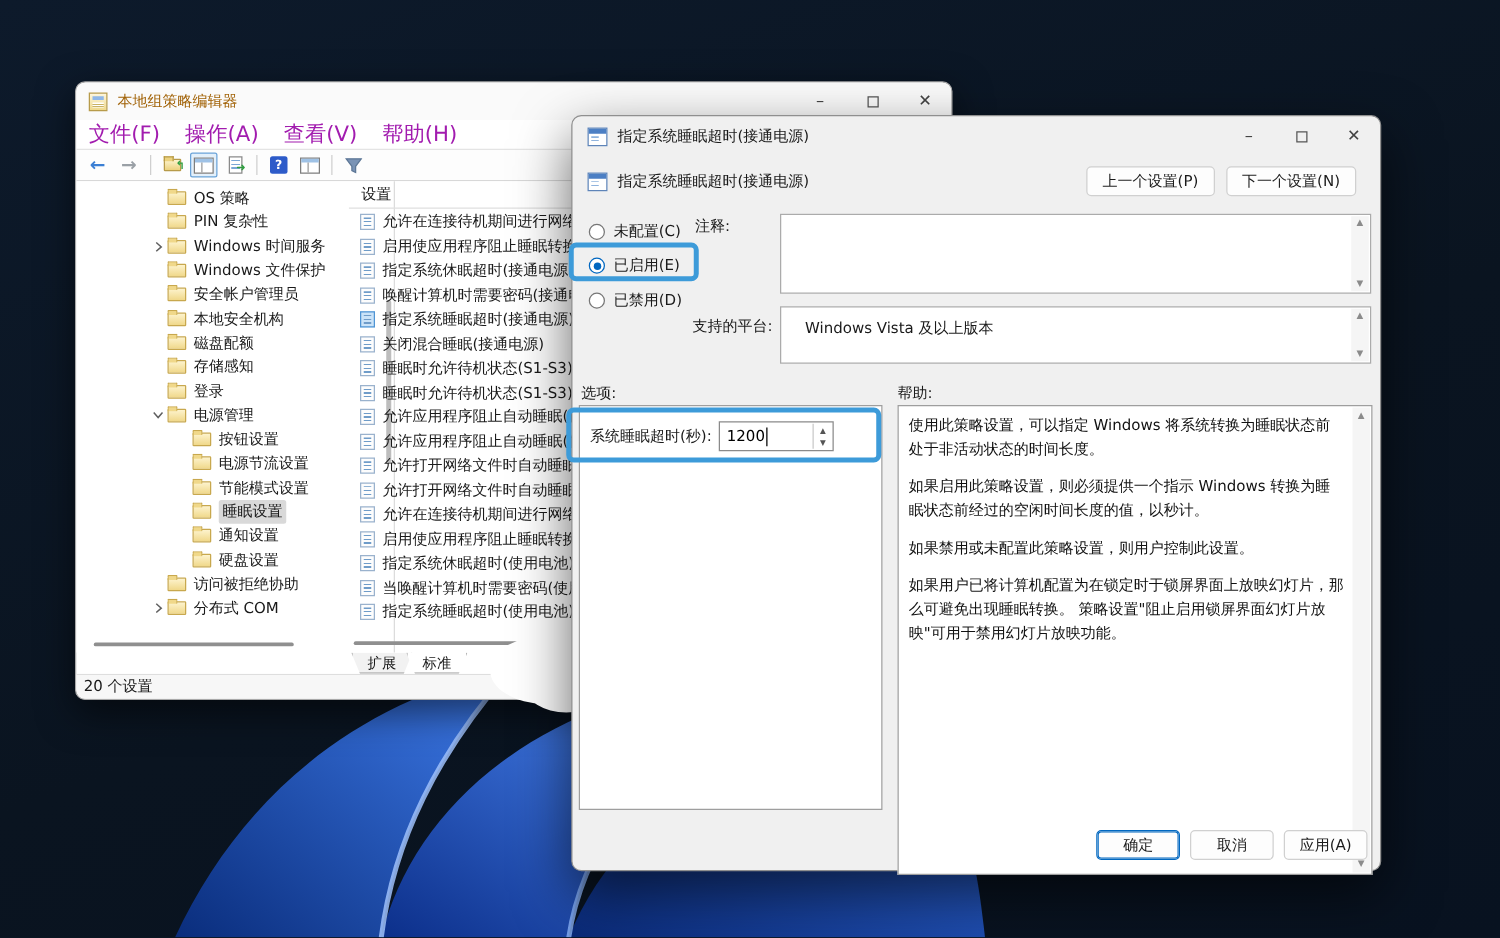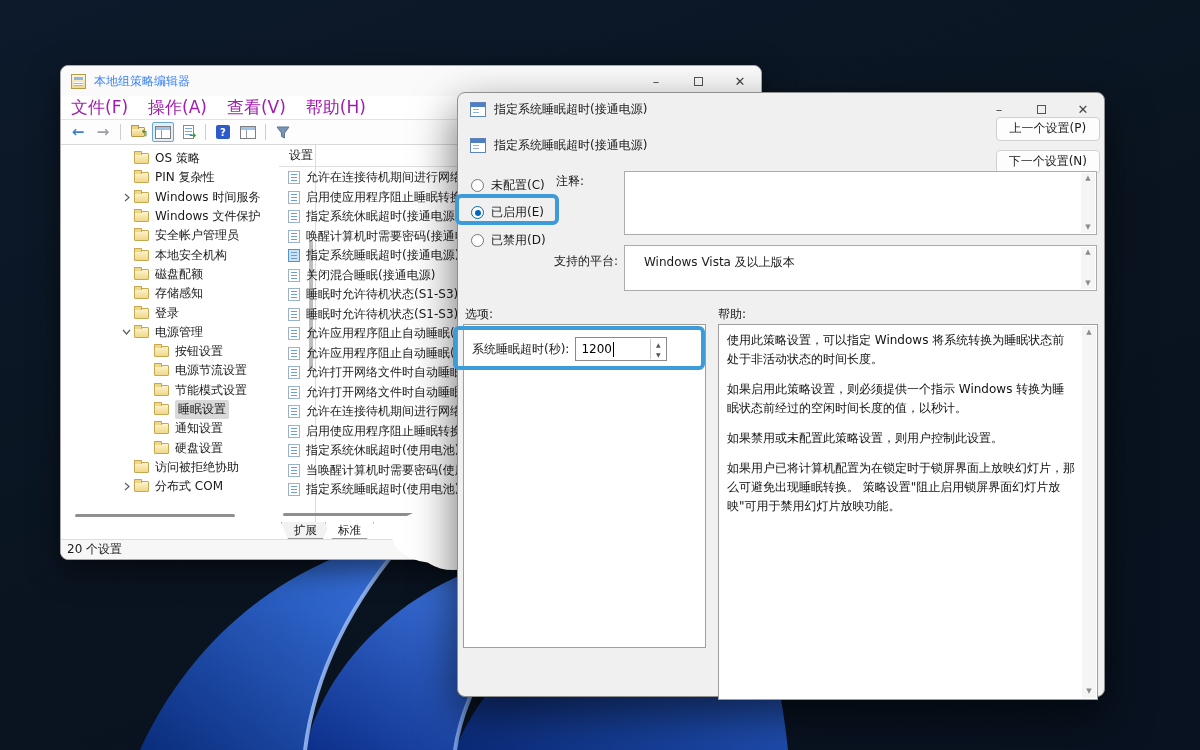--- a/index.html
+++ b/index.html
@@ -13,21 +13,21 @@
   .mmc { position:absolute; left:60px; top:65px; width:702px; height:495px;
          background:#ffffff; border:1px solid #a9a9a9; border-radius:8px;
          box-shadow:0 10px 30px rgba(0,0,0,.55); z-index:1; overflow:hidden; }
   .mmc-titlebar { position:absolute; left:0; top:0; right:0; height:30px; background:#fafafa;
                   display:flex; align-items:center; border-radius:8px 8px 0 0; }
   .mmc-title-icon { width:15px; height:15px; margin:0 8px 0 10px; border:1px solid #b79b4a;
                     background:linear-gradient(#fdf6dd,#efd98c); position:relative; }
   .mmc-title-icon:before { content:""; position:absolute; left:2px; top:2px; right:2px; height:3px; background:#8fb7e8; }
   .mmc-title-icon:after  { content:""; position:absolute; left:2px; top:7px; right:2px; bottom:2px;
                     background:repeating-linear-gradient(#fff 0 1px,#c9b265 1px 2px); }
-  .mmc-title { font-size:12px; color:#3b82f6; }
+  .mmc-title { font-size:12px; color:#a16207; }
   .wincontrols { margin-left:auto; display:flex; height:100%; }
   .wc { width:42px; height:100%; display:flex; align-items:center; justify-content:center;
         color:#444; font-size:13px; }
   .wc .maxbox { width:9px; height:9px; border:1px solid #555; }
   .mmc-menubar { position:absolute; left:0; top:30px; right:0; height:24px; background:#fff;
                  border-bottom:1px solid #e4e4e4; display:flex; align-items:flex-start; font-size:17px; color:#a21caf; }
   .menu-item { padding:0 10px; height:100%; display:flex; align-items:center; }
   .mmc-toolbar { position:absolute; left:0; top:54px; right:0; height:25px; background:#fdfdfd;
                  border-bottom:1px solid #d8d8d8; display:flex; align-items:center; padding-left:6px; gap:3px; }
   .tb { width:22px; height:20px; display:flex; align-items:center; justify-content:center; border-radius:2px; }
@@ -87,21 +87,21 @@
   
   .dlg { position:absolute; left:457px; top:92px; width:648px; height:605px; background:#f0f0f0;
          border:1px solid #8f8f8f; border-radius:8px; box-shadow:0 18px 45px rgba(0,0,0,.6); z-index:3; font-size:12px; color:#1a1a1a; }
   .dlg-titlebar { position:absolute; left:0; top:0; right:0; height:32px; display:flex; align-items:center; }
   .policy-icon { width:16px; height:15px; margin:0 8px 0 12px; border:1px solid #5e84b8; background:#fff; position:relative; flex:none; }
   .policy-icon:before { content:""; position:absolute; left:0; top:0; right:0; height:4px; background:#4c7fc4; }
   .policy-icon:after { content:""; position:absolute; left:2px; top:6px; width:6px; bottom:2px;
          background:repeating-linear-gradient(#8fb3dd 0 1px,transparent 1px 3px); }
   .dlg-title { font-size:12px; }
   .dlg-header-row { position:absolute; left:0; top:38px; right:0; height:28px; display:flex; align-items:center; }
-  .nav-btns { margin-left:auto; margin-right:4px; display:flex; gap:9px;flex-direction:column; }
+  .nav-btns { margin-left:auto; margin-right:19px; display:flex; gap:9px; }
   .btn { background:#fdfdfd; border:1px solid #d0d0d0; border-radius:4px; font-size:12px; color:#1a1a1a;
          height:24px; display:flex; align-items:center; justify-content:center; padding:0 12px; }
 
   .radio-row { position:absolute; display:flex; align-items:center; gap:7px; }
   .radio { width:13px; height:13px; border-radius:50%; border:1px solid #767676; background:#fff; position:relative; flex:none; }
   .radio.checked { border-color:#0067c0; }
   .radio.checked:before { content:""; position:absolute; left:2.5px; top:2.5px; width:6px; height:6px; border-radius:50%; background:#0067c0; }
 
   .fld-label { position:absolute; }
   .white-box { position:absolute; background:#fff; border:1px solid #ababab; }
@@ -492,16 +492,21 @@
       <p>如果启用此策略设置，则必须提供一个指示 Windows 转换为睡眠状态前经过的空闲时间长度的值，以秒计。</p>
       <p>如果禁用或未配置此策略设置，则用户控制此设置。</p>
       <p>如果用户已将计算机配置为在锁定时于锁屏界面上放映幻灯片，那么可避免出现睡眠转换。 策略设置"阻止启用锁屏界面幻灯片放映"可用于禁用幻灯片放映功能。</p>
     </div>
     <span class="help-scroll">
       <span class="sarrow">▲</span>
       <span class="sarrow">▼</span>
     </span>
   </div>
 
+  <div class="dlg-buttons">
+    <span class="btn w primary">确定</span>
+    <span class="btn w">取消</span>
+    <span class="btn w">应用(A)</span>
+  </div>
 </div>
 
 <div class="annot" style="left:455px; top:194px; width:104px; height:31px;"></div>
 <div class="annot" style="left:453px; top:326px; width:252px; height:44px;"></div>
 
 </body></html>

